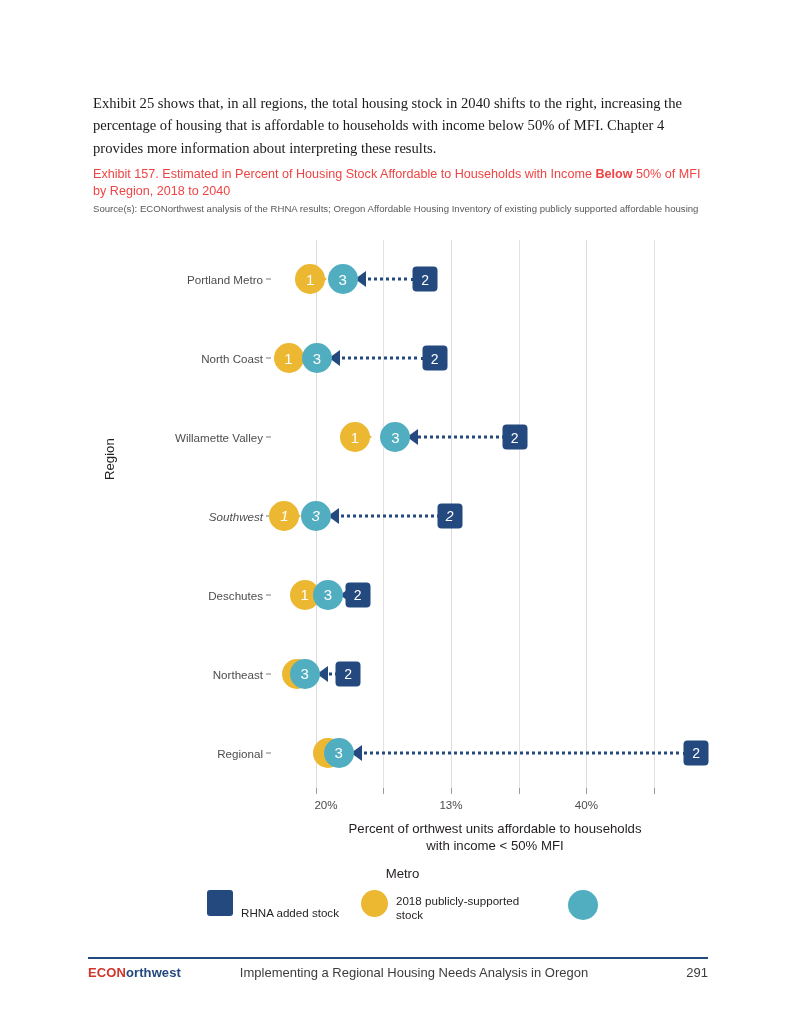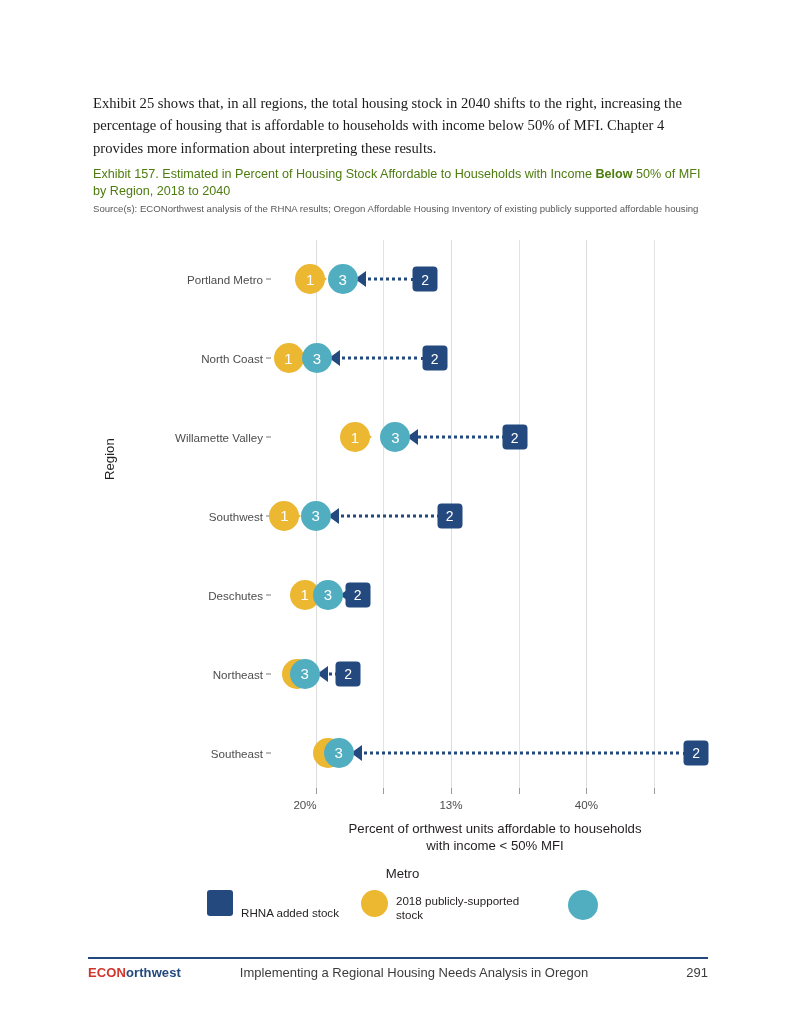--- a/index.html
+++ b/index.html
@@ -32,21 +32,21 @@
   .exhibit-head {
     position: absolute;
     left: 93px;
     top: 166px;
     width: 615px;
   }
   .exhibit-title {
     font-family: "Liberation Sans", sans-serif;
     font-size: 12.6px;
     line-height: 17px;
-    color: #4d7c0f;
+    color: #ef4444;
   }
   .exhibit-title .strong { font-weight: bold; }
   .exhibit-source {
     margin-top: 3px;
     font-family: "Liberation Sans", sans-serif;
     font-size: 9.6px;
     line-height: 12.6px;
     color: #58595b;
     width: 608px;
   }
@@ -348,21 +348,21 @@
       <div class="row" style="top: 157.714px; height: 78.8571px;">
         <div class="row-label">Willamette Valley</div>
         <div class="tickdash"></div>
         <div class="connector" style="left: 132.492px; width: 97.1385px;"></div>
         <div class="arrowhead left" style="left: 132.492px;"></div>
         <div class="arrowhead right" style="left: 85.8769px;"></div>
         <div class="marker m-circle m-2018" style="left: 79.8769px;">1</div>
         <div class="marker m-circle m-2040" style="left: 120.492px;">3</div>
         <div class="marker m-square m-rhna" style="left: 239.631px;">2</div>
       </div>
-      <div class="row" style="top: 236.571px; height: 78.8571px;">
+      <div class="row" style="top: 236.571px; height: 78.8571px; font-style: italic;">
         <div class="row-label">Southwest</div>
         <div class="tickdash"></div>
         <div class="connector" style="left: 52.6154px; width: 112.031px;"></div>
         <div class="arrowhead left" style="left: 52.6154px;"></div>
         <div class="arrowhead right" style="left: 15.4769px;"></div>
         <div class="marker m-circle m-2018" style="left: 9.47692px;">1</div>
         <div class="marker m-circle m-2040" style="left: 40.6154px;">3</div>
         <div class="marker m-square m-rhna" style="left: 174.646px;">2</div>
       </div>
       <div class="row" style="top: 315.429px; height: 78.8571px;">
@@ -378,32 +378,32 @@
       <div class="row" style="top: 394.286px; height: 78.8571px;">
         <div class="row-label">Northeast</div>
         <div class="tickdash"></div>
         <div class="connector" style="left: 41.7846px; width: 21.3231px;"></div>
         <div class="arrowhead left" style="left: 41.7846px;"></div>
         <div class="marker m-circle m-2018" style="left: 21.6615px;">1</div>
         <div class="marker m-circle m-2040" style="left: 29.7846px;">3</div>
         <div class="marker m-square m-rhna" style="left: 73.1077px;">2</div>
       </div>
       <div class="row" style="top: 473.143px; height: 78.8571px;">
-        <div class="row-label">Southeast</div>
+        <div class="row-label">Regional</div>
         <div class="tickdash"></div>
         <div class="connector" style="left: 75.6308px; width: 335.415px;"></div>
         <div class="arrowhead left" style="left: 75.6308px;"></div>
         <div class="marker m-circle m-2018" style="left: 52.8px;">1</div>
         <div class="marker m-circle m-2040" style="left: 63.6308px;">3</div>
         <div class="marker m-square m-rhna" style="left: 421.046px;">2</div>
       </div>
     </div>
 
   <div class="xaxis-ticks" id="xaxis-ticks">
-      <div class="xtick" style="left: 30px;">20%</div>
+      <div class="xtick" style="left: 51px;">20%</div>
       <div class="xtick" style="left: 176px;">13%</div>
       <div class="xtick" style="left: 311.385px;">40%</div>
       <div class="xtick-mark" style="left: 40.6154px;"></div>
       <div class="xtick-mark" style="left: 108.308px;"></div>
       <div class="xtick-mark" style="left: 176px;"></div>
       <div class="xtick-mark" style="left: 243.692px;"></div>
       <div class="xtick-mark" style="left: 311.385px;"></div>
       <div class="xtick-mark" style="left: 379.077px;"></div>
     </div>
 

